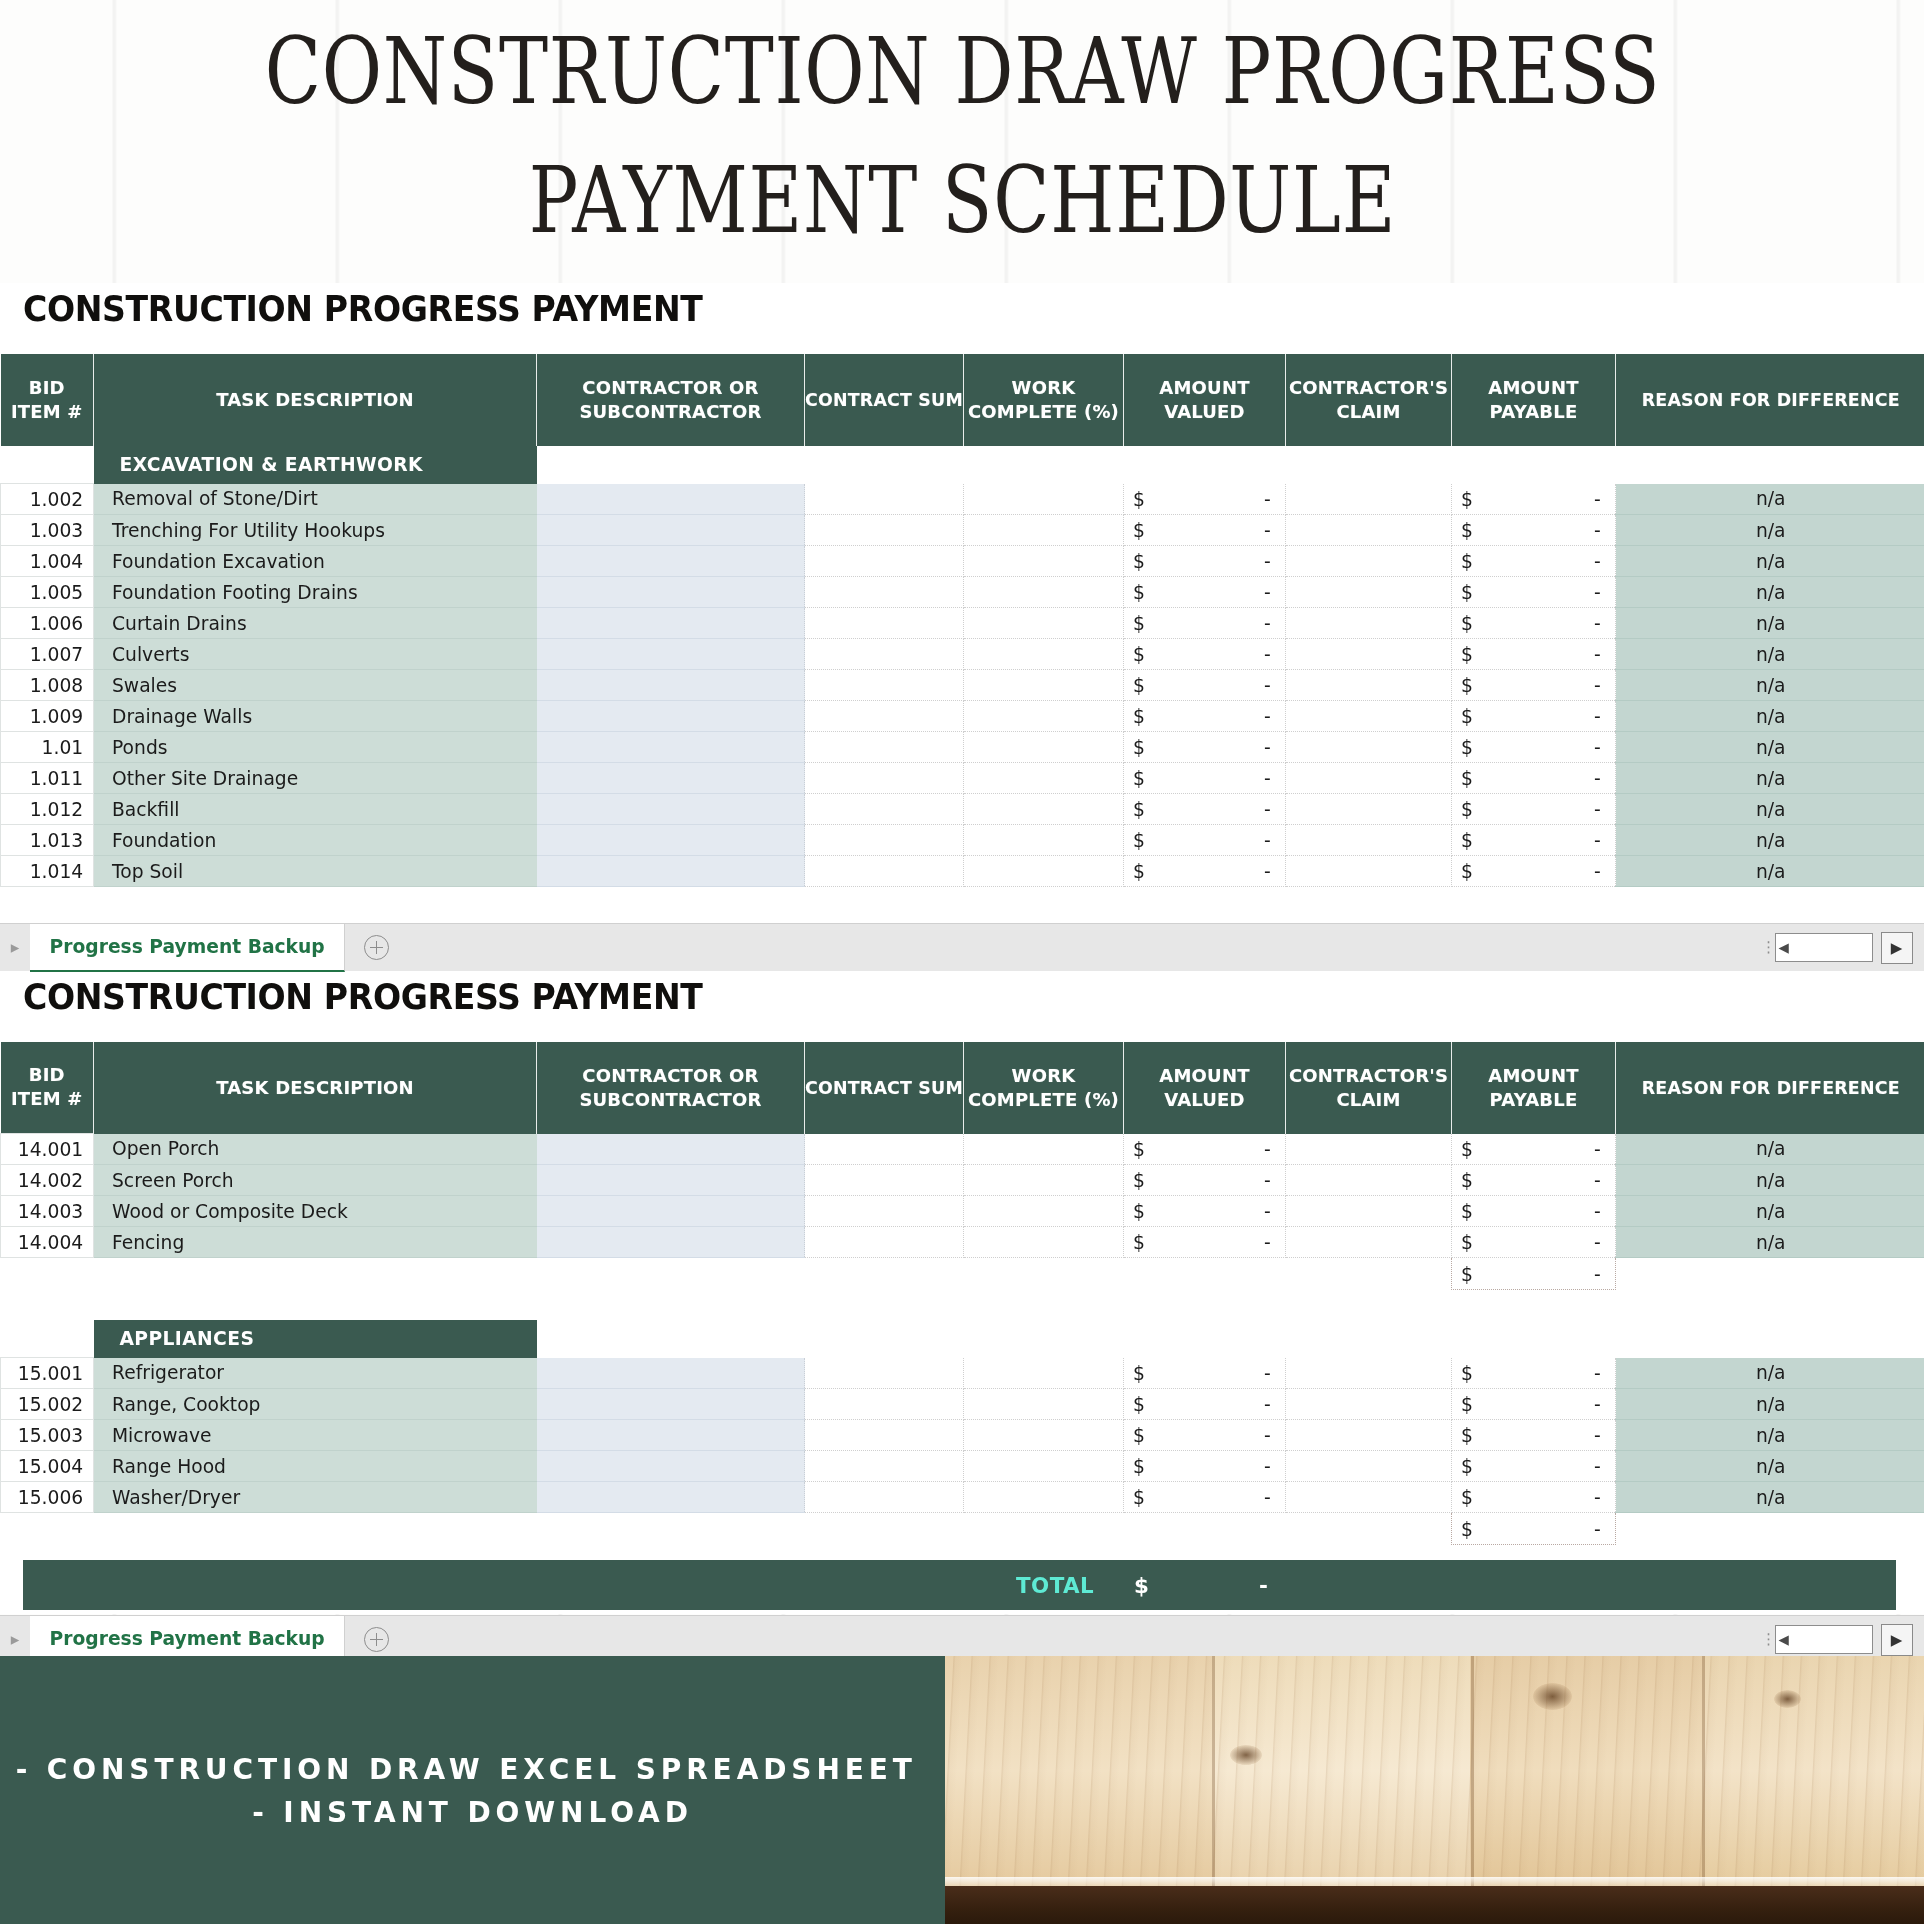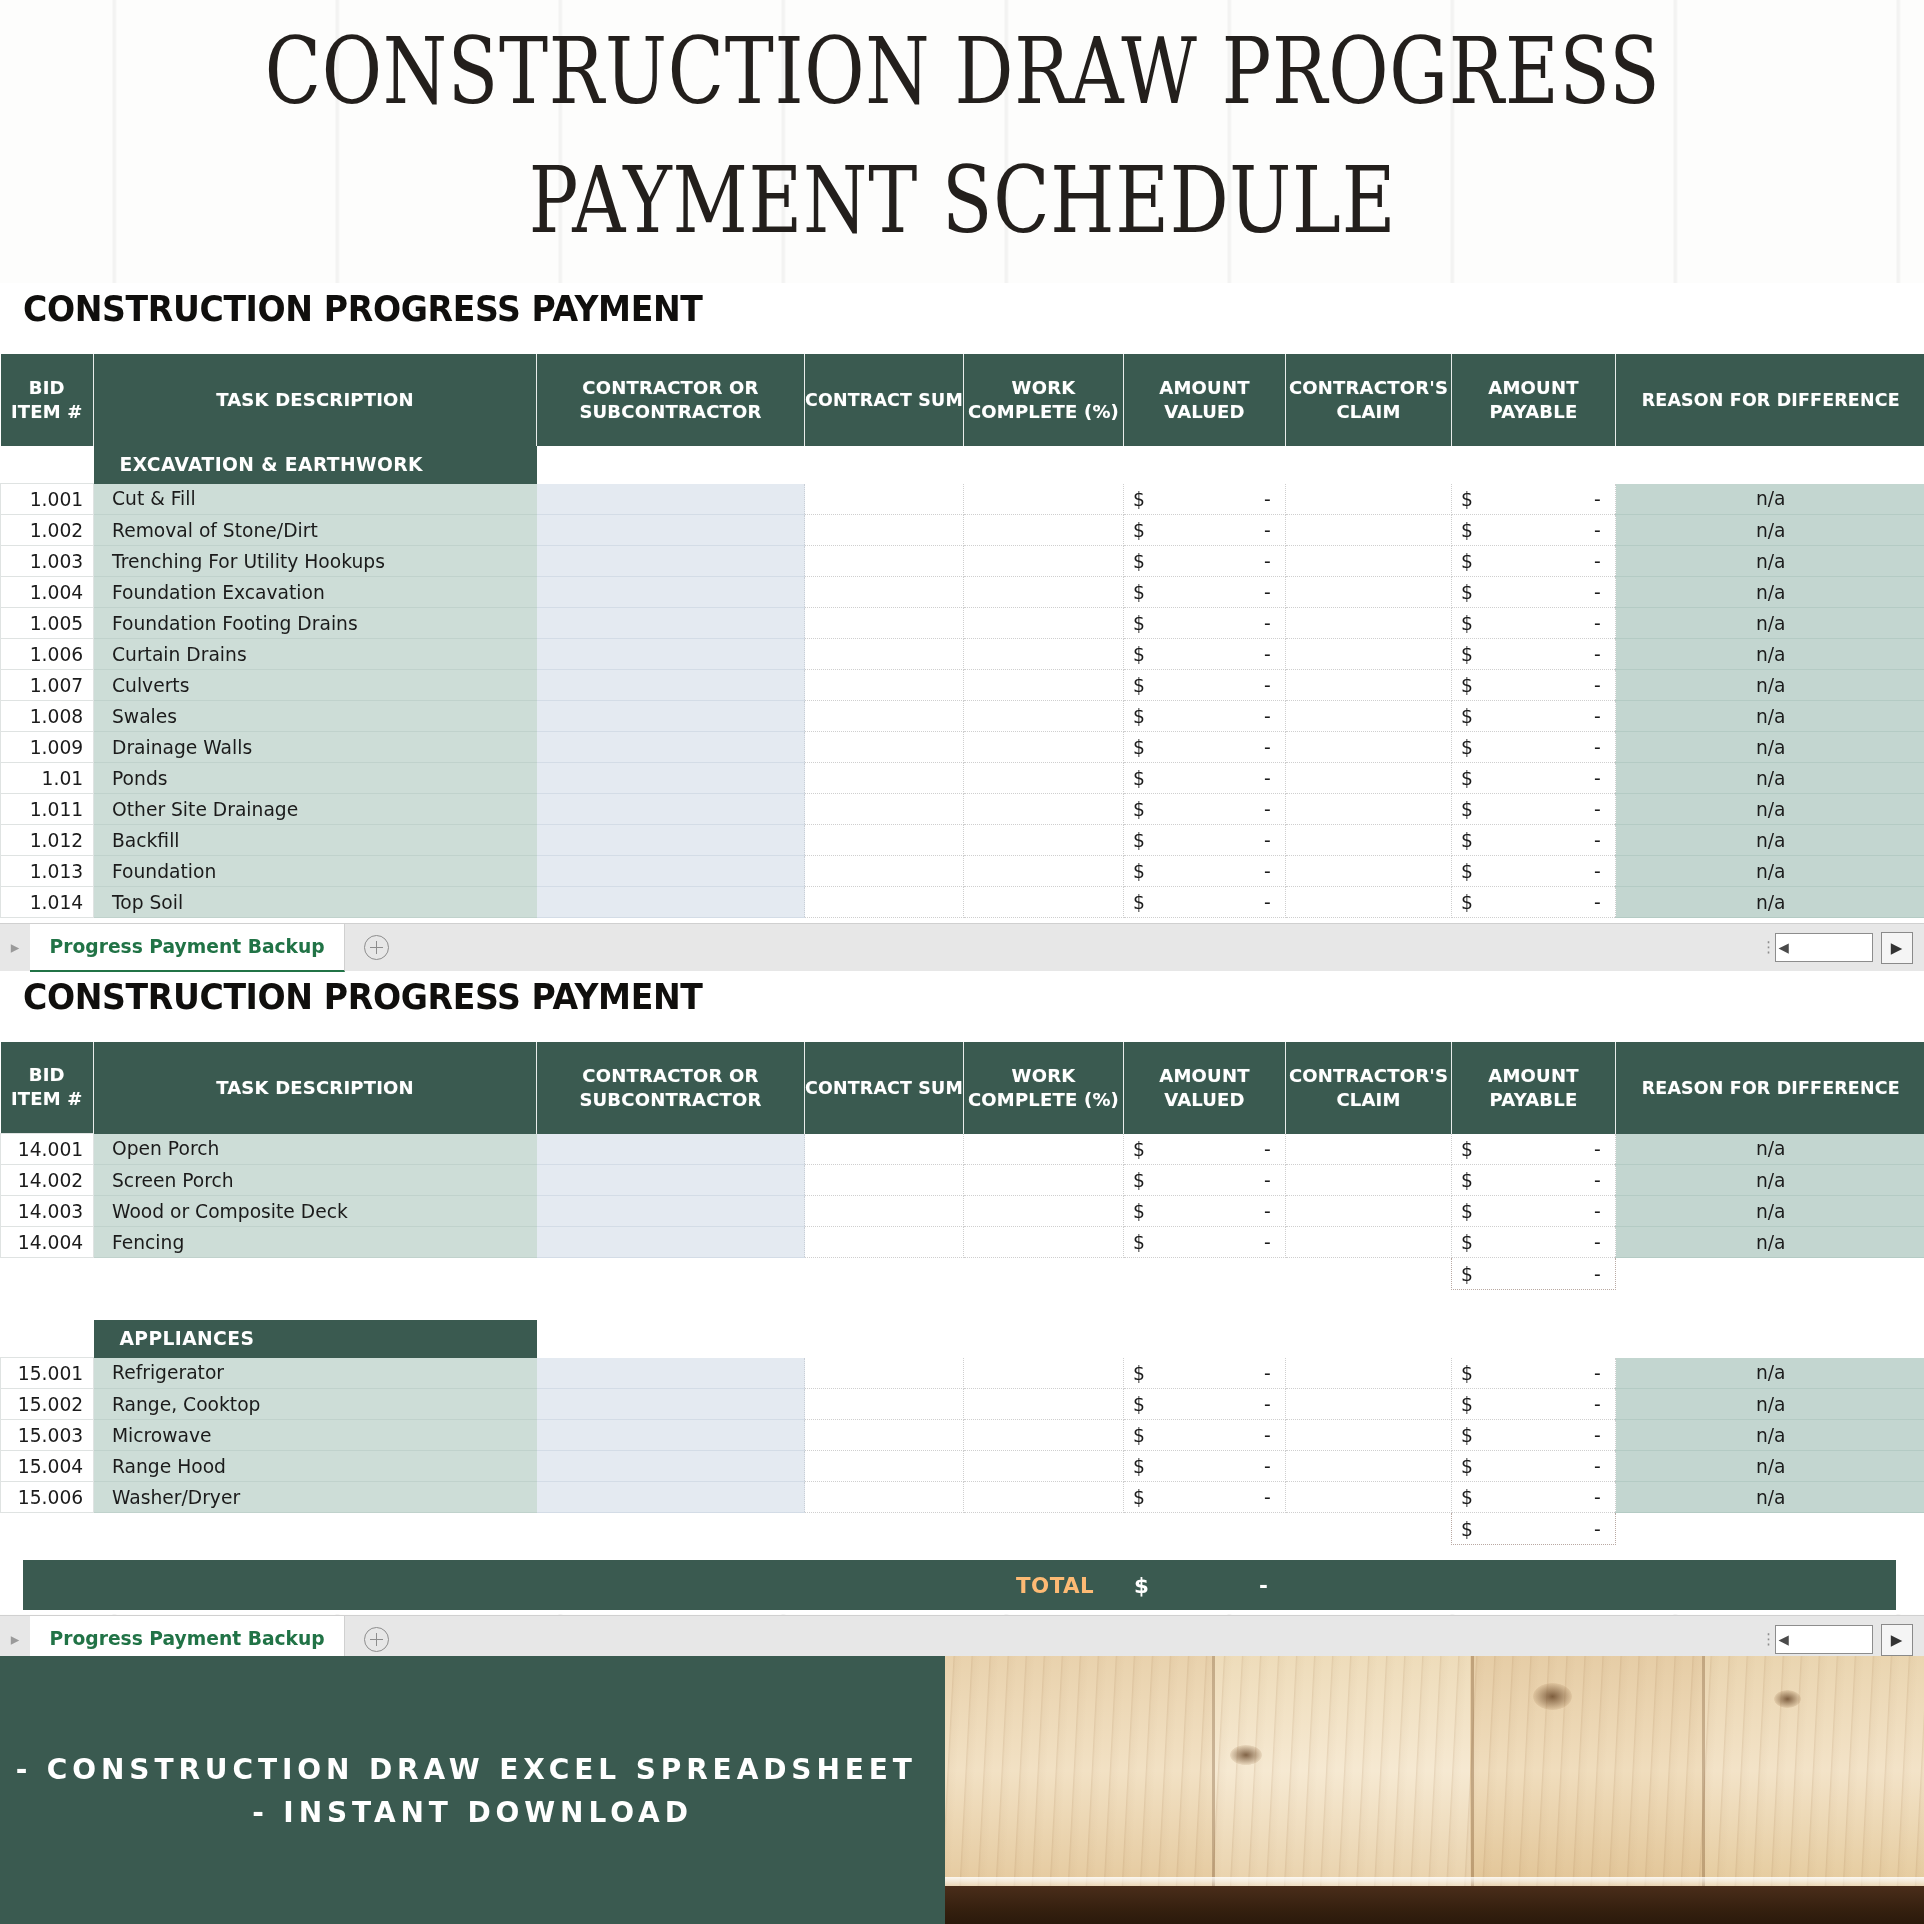--- a/index.html
+++ b/index.html
@@ -186,21 +186,21 @@
   #total-bar {
     position: absolute;
     left: 23px; top: 1560px;
     width: 1873px; height: 50px;
     background: #3a5a50;
     z-index: 3;
   }
   #total-bar .tot-label {
     position: absolute; right: 802px; top: 50%;
     transform: translateY(-50%);
-    color: #fdba74; font-family: "DejaVu Sans", sans-serif;
+    color: #5eead4; font-family: "DejaVu Sans", sans-serif;
     font-weight: 700; font-size: 21.4px; letter-spacing: 0.4px;
   }
   #total-bar .tot-dol {
     position: absolute; left: 1111px; top: 50%;
     transform: translateY(-50%);
     color: #ffffff; font-family: "DejaVu Sans", sans-serif;
     font-weight: 700; font-size: 21.4px;
   }
   #total-bar .tot-dash {
     position: absolute; left: 1236px; top: 50%;
@@ -391,37 +391,20 @@
         <tr class="sec-row">
           <td class="blank-white"></td>
           <td class="sec-label">EXCAVATION &amp; EARTHWORK</td>
           <td class="blank-white"></td>
           <td class="blank-white"></td>
           <td class="blank-white"></td>
           <td class="blank-white"></td>
           <td class="blank-white"></td>
           <td class="blank-white"></td>
           <td class="blank-white"></td>
-        </tr>
-        <tr class="item-row">
-          <td class="bid">1.001</td>
-          <td class="task">Cut &amp; Fill</td>
-          <td class="sub"></td>
-          <td class="sum"></td>
-          <td class="pct"></td>
-          <td class="money">
-            <span class="dol">$</span>
-            <span class="dash">-</span>
-          </td>
-          <td class="claim"></td>
-          <td class="money">
-            <span class="dol">$</span>
-            <span class="dash">-</span>
-          </td>
-          <td class="reason">n/a</td>
         </tr>
         <tr class="item-row">
           <td class="bid">1.002</td>
           <td class="task">Removal of Stone/Dirt</td>
           <td class="sub"></td>
           <td class="sum"></td>
           <td class="pct"></td>
           <td class="money">
             <span class="dol">$</span>
             <span class="dash">-</span>

